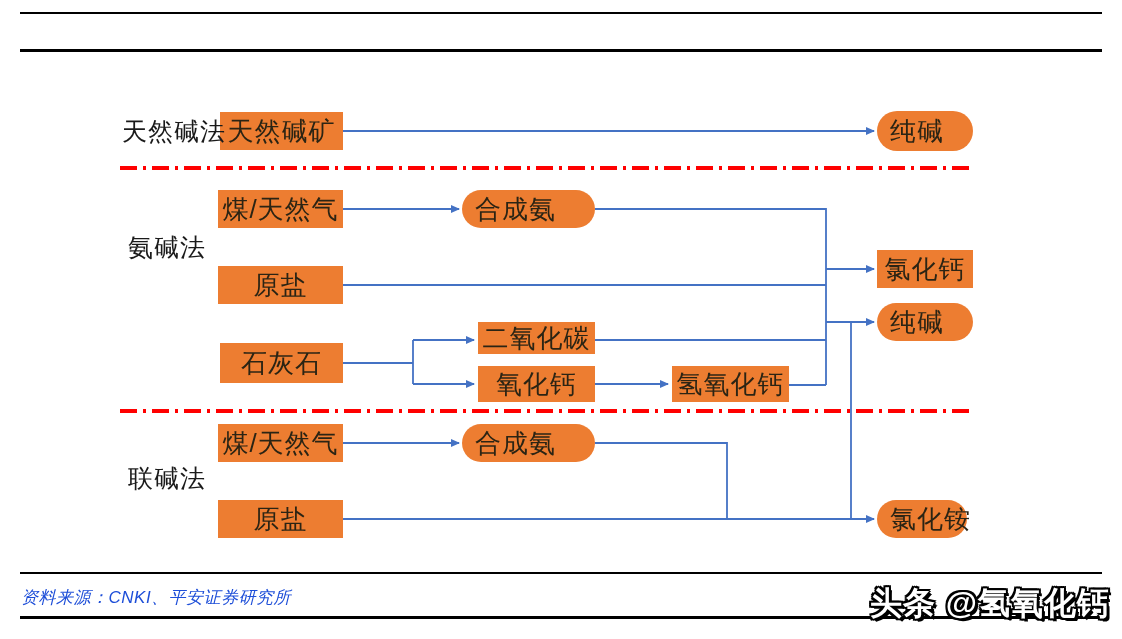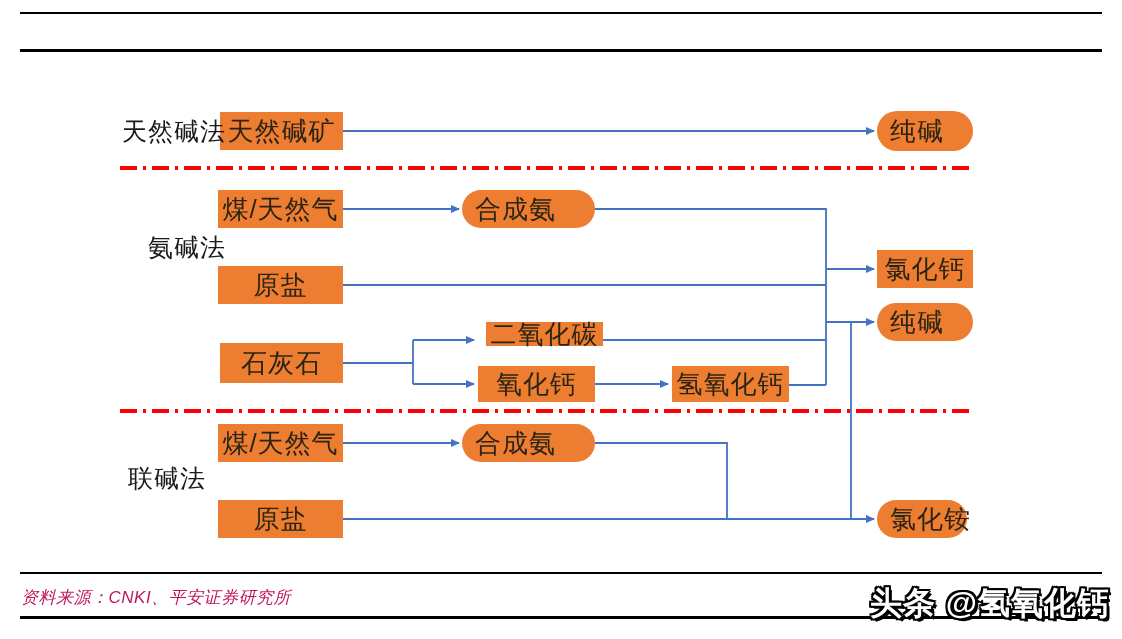--- a/index.html
+++ b/index.html
@@ -22,21 +22,21 @@
     white-space:nowrap;letter-spacing:1px;
   }
   .node{
     position:absolute;display:flex;align-items:center;justify-content:center;
     font-size:26px;color:#2b2414;letter-spacing:1px;white-space:nowrap;
   }
   .node.align-left{justify-content:flex-start;padding-left:13px;box-sizing:border-box;border-radius:20px;}
   #edge-layer{position:absolute;left:0;top:0;width:1122px;height:639px;pointer-events:none;}
   #source-line{
     position:absolute;left:21px;top:586px;font-size:17px;font-style:italic;
-    color:#be185d;letter-spacing:0.5px;
+    color:#1d4ed8;letter-spacing:0.5px;
   }
   #watermark{
     position:absolute;right:12px;top:582px;font-size:32px;font-weight:bold;
     color:#ffffff;white-space:nowrap;letter-spacing:1px;
     text-shadow:2px 2px 0 #000,-2px -2px 0 #000,2px -2px 0 #000,-2px 2px 0 #000,
                 2px 0 0 #000,-2px 0 0 #000,0 2px 0 #000,0 -2px 0 #000,3px 3px 0 #000;
   }
 </style>
 </head>
 <body>
@@ -75,31 +75,31 @@
         <line x1="120" y1="168" x2="975" y2="168" stroke="#FF0000" stroke-width="4" stroke-dasharray="17 6 3 6"></line>
         <line x1="120" y1="411" x2="975" y2="411" stroke="#FF0000" stroke-width="4" stroke-dasharray="17 6 3 6"></line>
       </svg>
     <div id="node-layer">
         <div class="node" style="left: 220px; top: 112px; width: 123px; height: 38px; background: rgb(237, 125, 49);">天然碱矿</div>
         <div class="node align-left" style="left: 877px; top: 111px; width: 96px; height: 40px; background: rgb(237, 125, 49);">纯碱</div>
         <div class="node" style="left: 218px; top: 190px; width: 125px; height: 38px; background: rgb(237, 125, 49);">煤/天然气</div>
         <div class="node align-left" style="left: 462px; top: 190px; width: 133px; height: 38px; background: rgb(237, 125, 49);">合成氨</div>
         <div class="node" style="left: 218px; top: 266px; width: 125px; height: 38px; background: rgb(237, 125, 49);">原盐</div>
         <div class="node" style="left: 220px; top: 343px; width: 123px; height: 40px; background: rgb(237, 125, 49);">石灰石</div>
-        <div class="node" style="left: 478px; top: 322px; width: 117px; height: 24px; background: rgb(237, 125, 49); margin-left: 8px;">二氧化碳</div>
+        <div class="node" style="left: 478px; top: 322px; width: 117px; height: 32px; background: rgb(237, 125, 49);">二氧化碳</div>
         <div class="node" style="left: 478px; top: 366px; width: 117px; height: 36px; background: rgb(237, 125, 49);">氧化钙</div>
         <div class="node" style="left: 672px; top: 366px; width: 117px; height: 36px; background: rgb(237, 125, 49);">氢氧化钙</div>
         <div class="node" style="left: 877px; top: 250px; width: 96px; height: 38px; background: rgb(237, 125, 49);">氯化钙</div>
         <div class="node align-left" style="left: 877px; top: 303px; width: 96px; height: 38px; background: rgb(237, 125, 49);">纯碱</div>
         <div class="node" style="left: 218px; top: 424px; width: 125px; height: 38px; background: rgb(237, 125, 49);">煤/天然气</div>
         <div class="node align-left" style="left: 462px; top: 424px; width: 133px; height: 38px; background: rgb(237, 125, 49);">合成氨</div>
         <div class="node" style="left: 218px; top: 500px; width: 125px; height: 38px; background: rgb(237, 125, 49);">原盐</div>
         <div class="node align-left" style="left: 877px; top: 500px; width: 90px; height: 38px; background: rgb(237, 125, 49);">氯化铵</div>
         <div class="section-label" style="left: 122px; top: 131px;">天然碱法</div>
-        <div class="section-label" style="left: 128px; top: 247px; margin-left: 20px;">氨碱法</div>
+        <div class="section-label" style="left: 128px; top: 247px;">氨碱法</div>
         <div class="section-label" style="left: 128px; top: 478px;">联碱法</div>
       </div>
   </div>
 
   <div class="hrule" id="rule-foot-top"></div>
   <div id="source-line">资料来源：CNKI、平安证券研究所</div>
   <div class="hrule" id="rule-foot-bottom"></div>
   <div id="watermark">头条 @氢氧化钙</div>
 
 </div>

